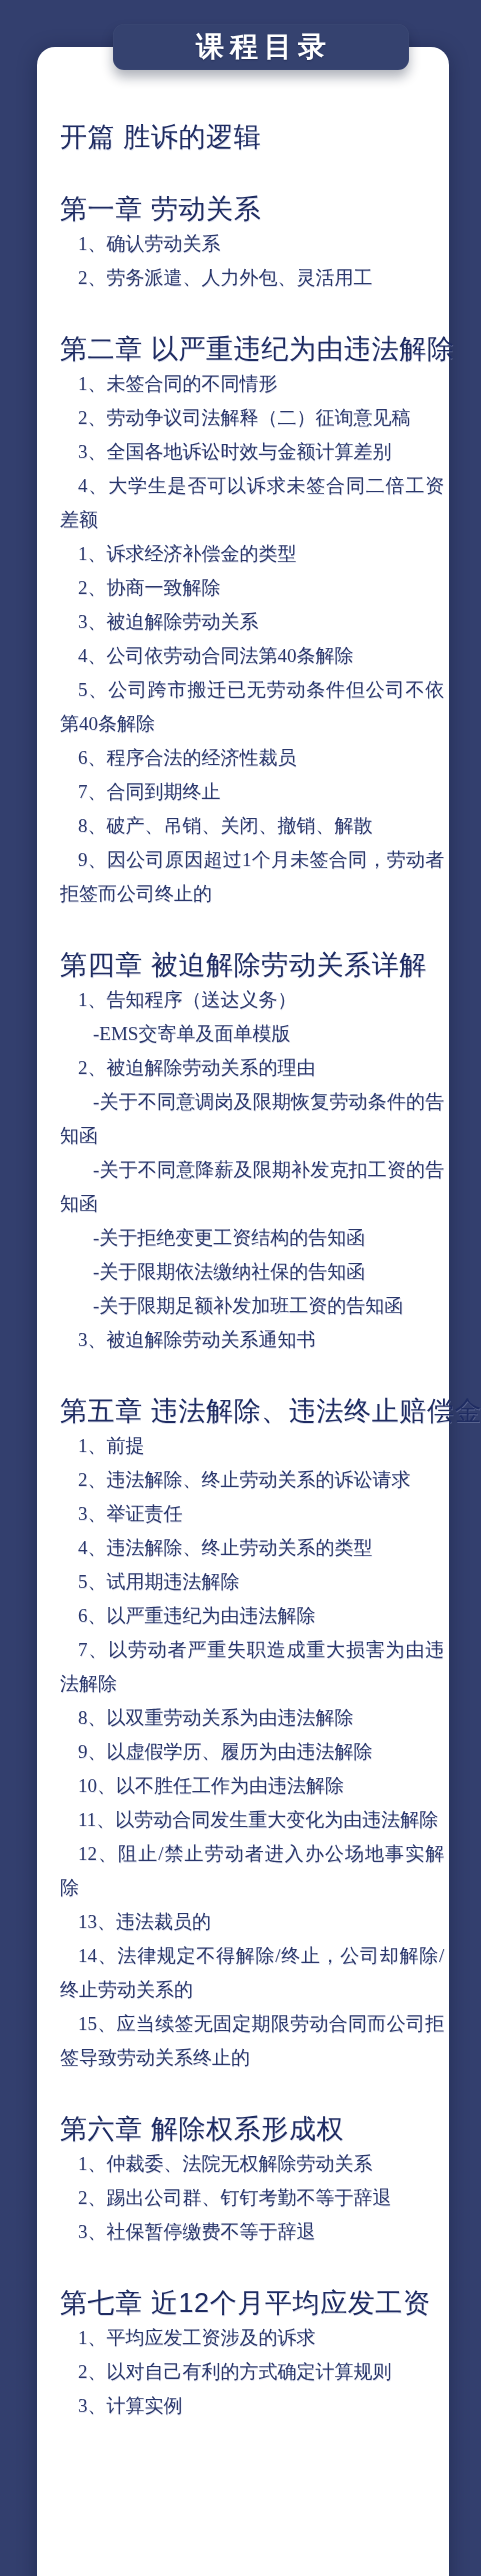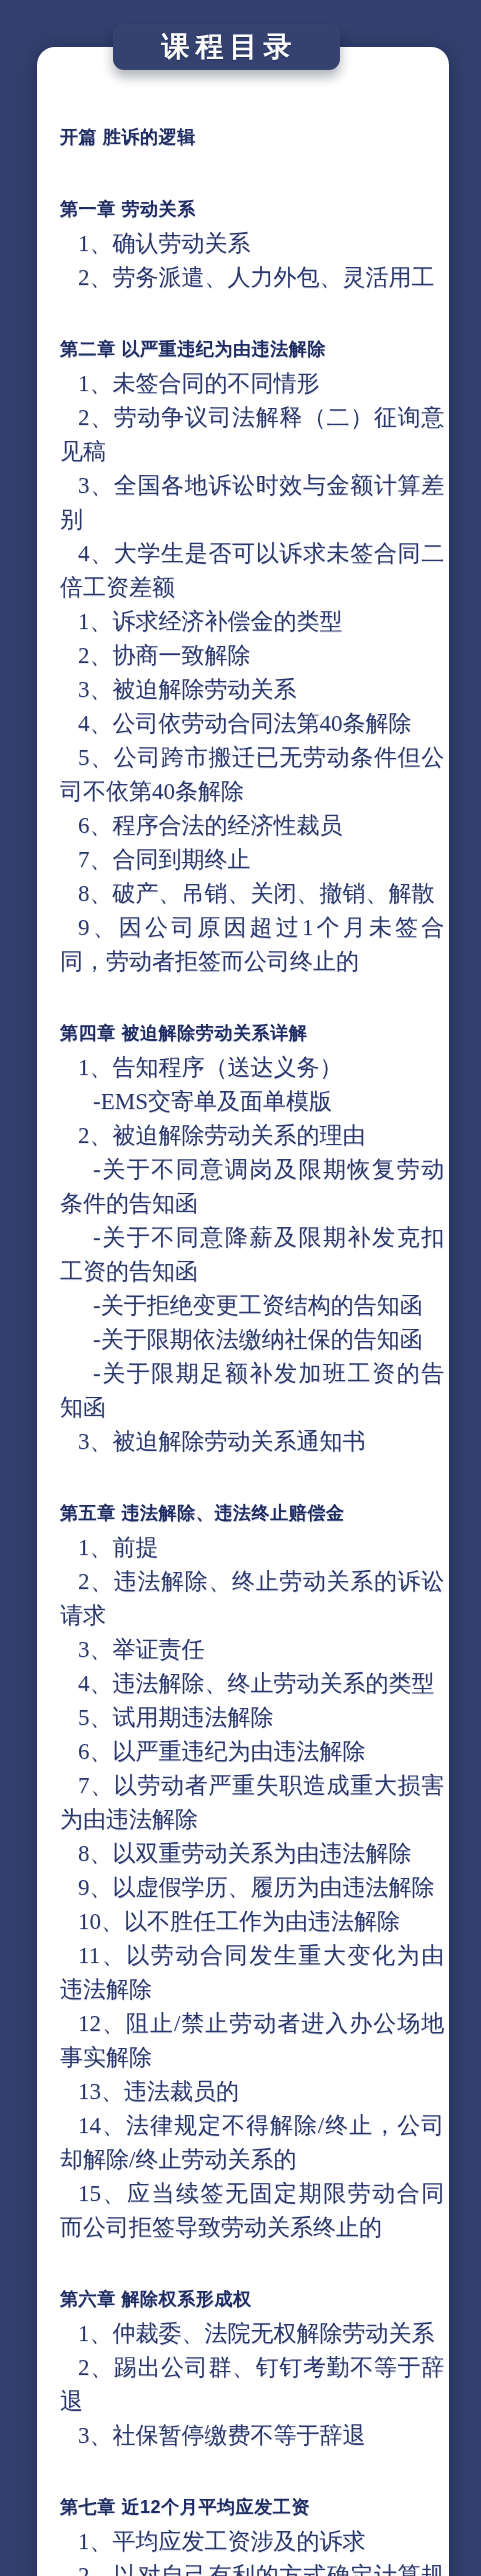--- a/index.html
+++ b/index.html
@@ -11,45 +11,45 @@
     width:482px;height:2576px;position:relative;overflow:hidden;
     background:var(--bg);
     font-family:"Liberation Sans",sans-serif;
   }
   .card{
     position:absolute;left:37px;top:47px;width:412px;height:2554px;
     background:var(--card);border-radius:18px;
     box-shadow:0 3.6px 19px rgba(10,18,45,.38);
   }
   .badge{
-    position:absolute;left:113px;top:24px;width:227px;height:46px;
+    position:absolute;left:113px;top:24px;width:296px;height:46px;
     background:var(--badge);border-radius:11px;z-index:2;
     display:flex;align-items:center;justify-content:center;
     box-shadow:0 7.2px 12px rgba(10,18,45,.32), inset 0 0 0 0.6px rgba(255,255,255,.04);
   }
   .badge-title{
     color:#ffffff;font-size:28px;font-weight:900;letter-spacing:6px;text-indent:6px;
     text-shadow:0 1.2px 1.2px rgba(10,18,45,.35);
     font-family:"Liberation Sans",sans-serif;
   }
   .content{
     position:absolute;left:23px;right:4.8px;top:0;
     padding-top:72px;
   }
   .sec-title{
-    font-size:18px;line-height:36px;margin:36px 0 0 0;
-    font-weight:700;color:var(--heading);letter-spacing:0.6px;
+    font-size:27px;line-height:36px;margin:36px 0 0 0;
+    font-weight:400;color:var(--heading);letter-spacing:0.6px;
     font-family:"Liberation Sans",sans-serif;
     text-shadow:0.6px 1.2px 0 rgba(160,170,205,.35);
     white-space:nowrap;
   }
   .sec-title.first{margin-top:0;}
   .toc-item{
     font-family:"Liberation Serif","DejaVu Serif",serif;
-    font-size:23px;line-height:34px;margin:0;color:var(--item);
+    font-size:19px;line-height:34px;margin:0;color:var(--item);
     text-align:justify;text-indent:18px;
     text-shadow:0.6px 0.6px 0 rgba(150,158,200,.28);
   }
   .toc-item.sub{text-indent:33px;}
 </style>
 </head>
 <body>
 
 <div class="badge">
   <span class="badge-title">课程目录</span>

